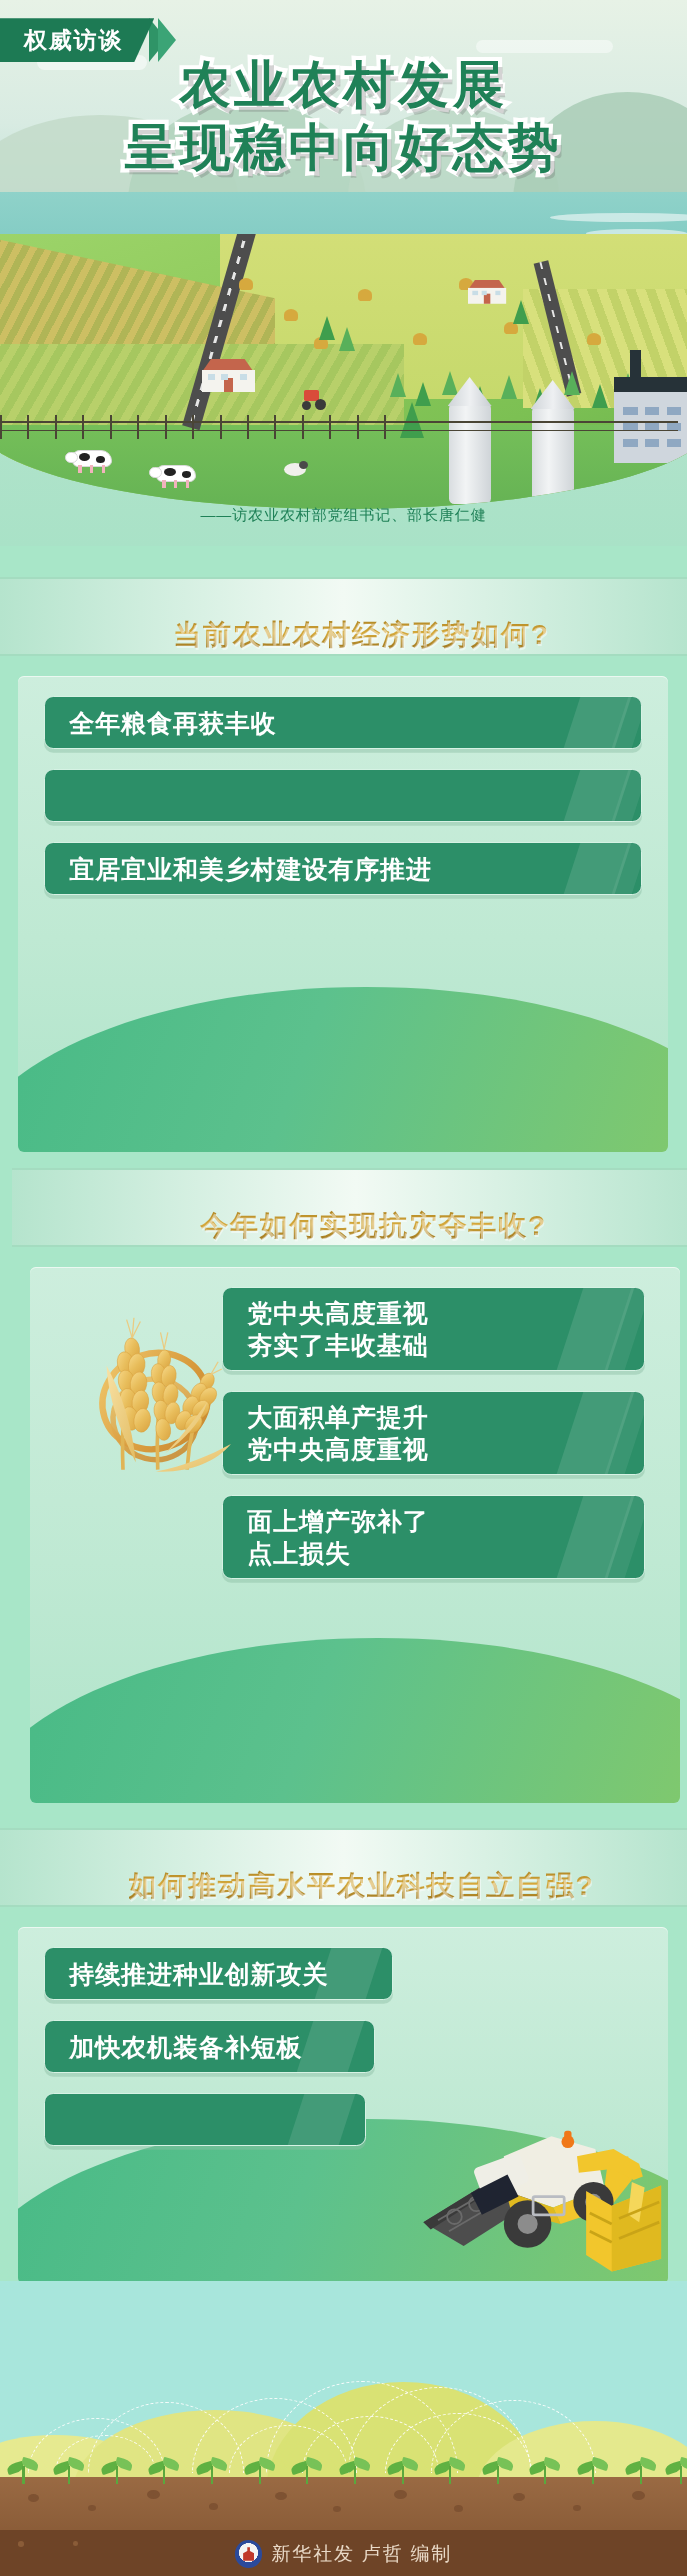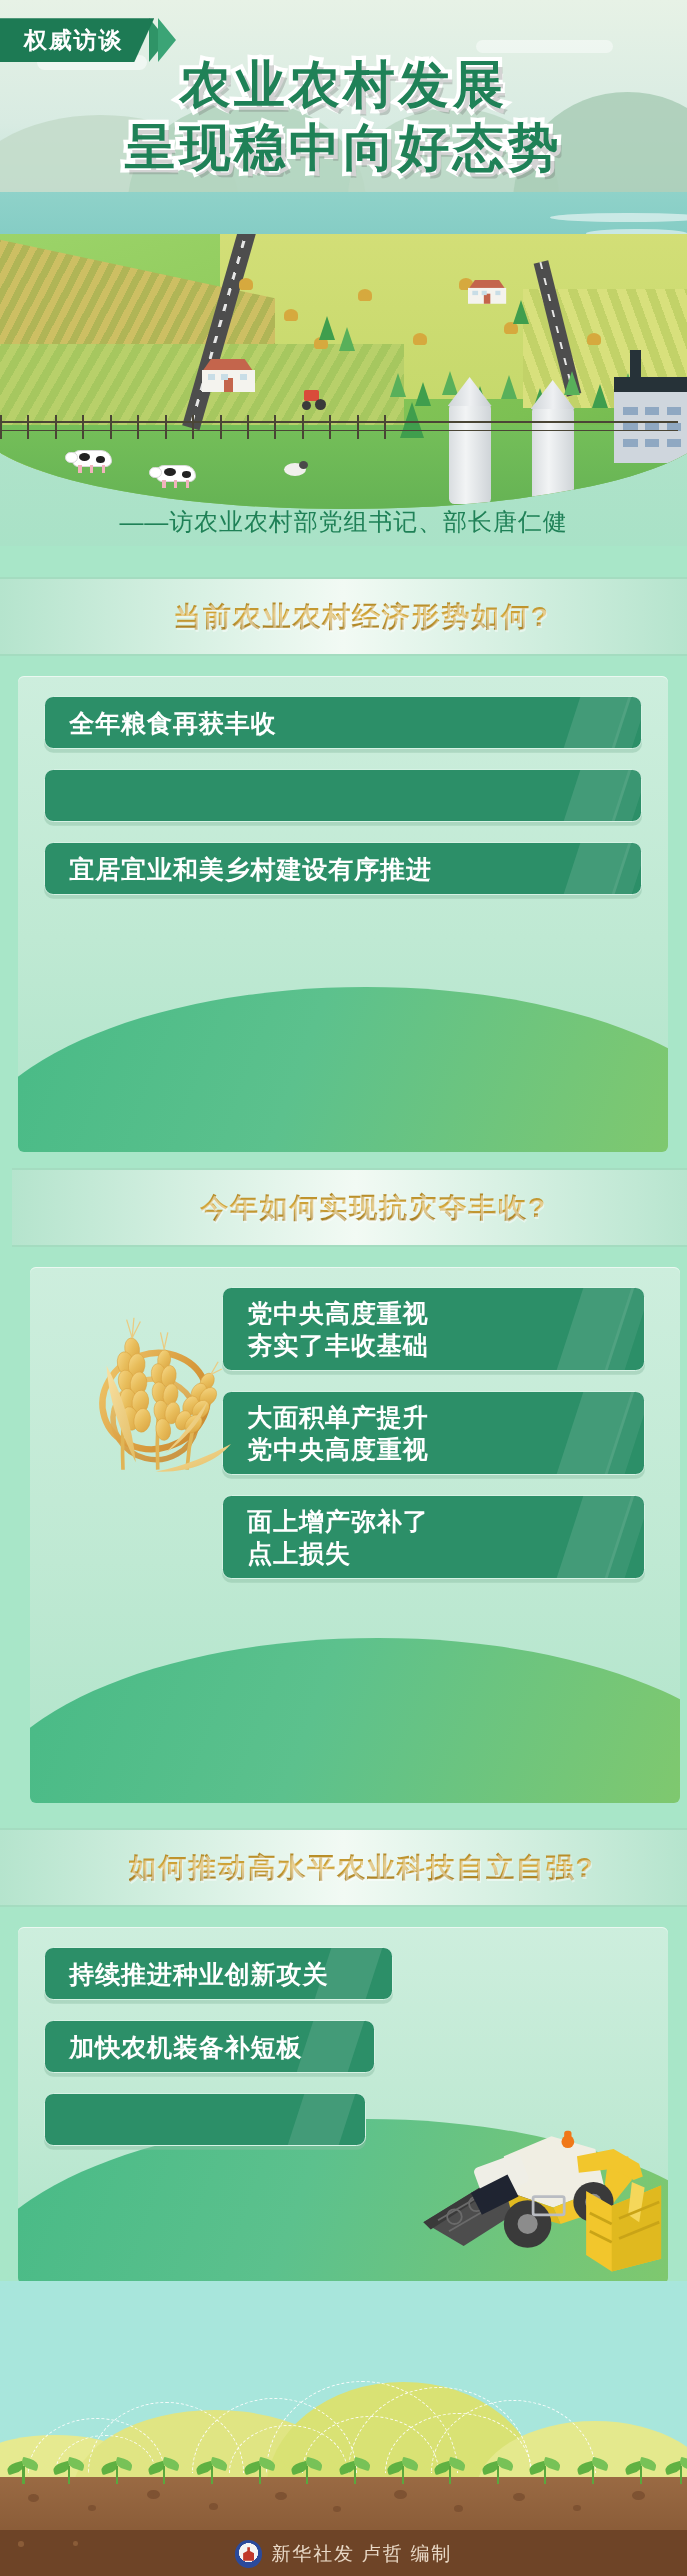--- a/index.html
+++ b/index.html
@@ -203,30 +203,30 @@
     color: #1f8157;
     -webkit-text-stroke: 8.2px #ffffff;
     paint-order: stroke fill;
     text-shadow: 4.6px 5.5px 0 rgba(110,110,110,.30);
     line-height: 1.24;
   }
 
   .hero-credit {
     position: absolute; left: 0; top: 506px; width: 687px;
     text-align: center;
-    font-size: 24px; color: #1f8157; letter-spacing: 0.9px;
+    font-size: 15px; color: #1f8157; letter-spacing: 0.9px;
     z-index: 8;
   }
 
   
   .section-head {
     position: relative;
     width: 687px; height: 79px;
     background: linear-gradient(90deg,#b5e4cd 0%, #f2faf4 50%, #b5e4cd 100%);
-    display: flex; align-items: center; justify-content: center;
+    display: flex; align-items: flex-end; justify-content: center;
     border-top: 2.7px solid #a4dcc0;
     border-bottom: 2.7px solid #a4dcc0;
     padding-left: 36px;
   }
   .section-head .txt {
     font-size: 28px; font-weight: bold; letter-spacing: 1.8px;
     background: linear-gradient(180deg,#a67c1d 0%, #d5a93c 45%, #8c6615 100%);
     -webkit-background-clip: text; background-clip: text; color: transparent;
     text-shadow: 0.9px 1.8px 0 rgba(255,255,255,.45);
   }

